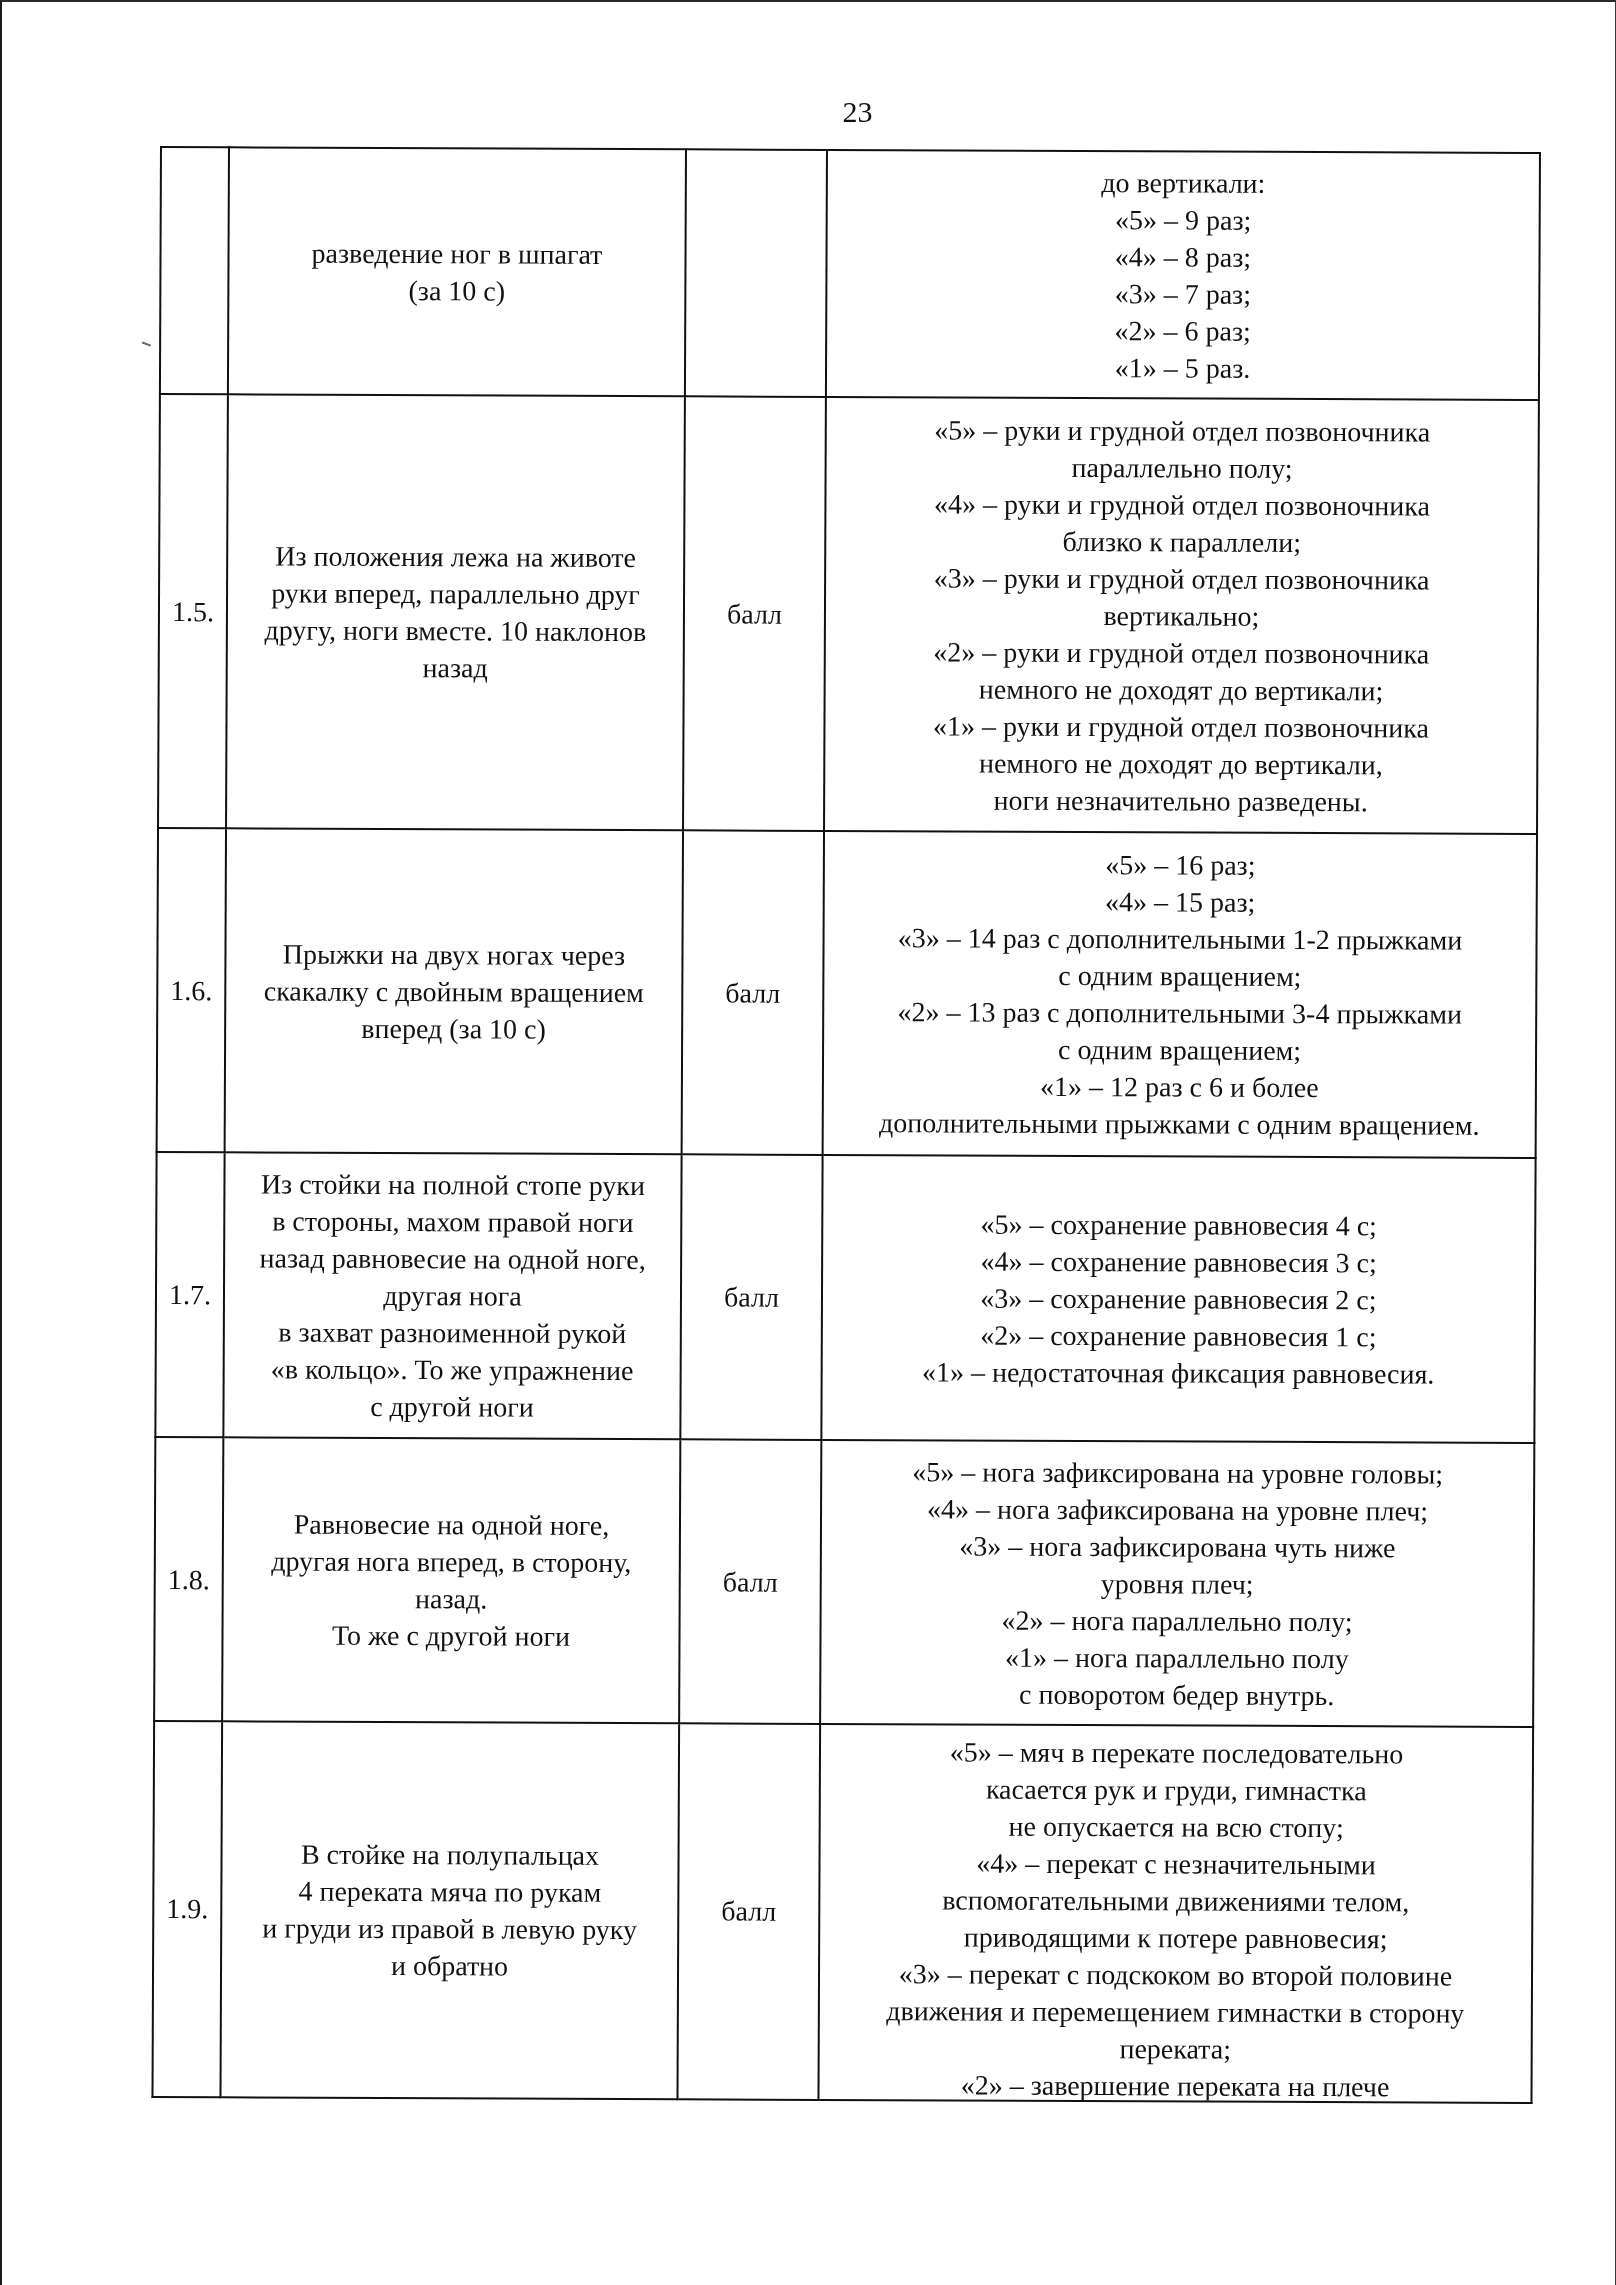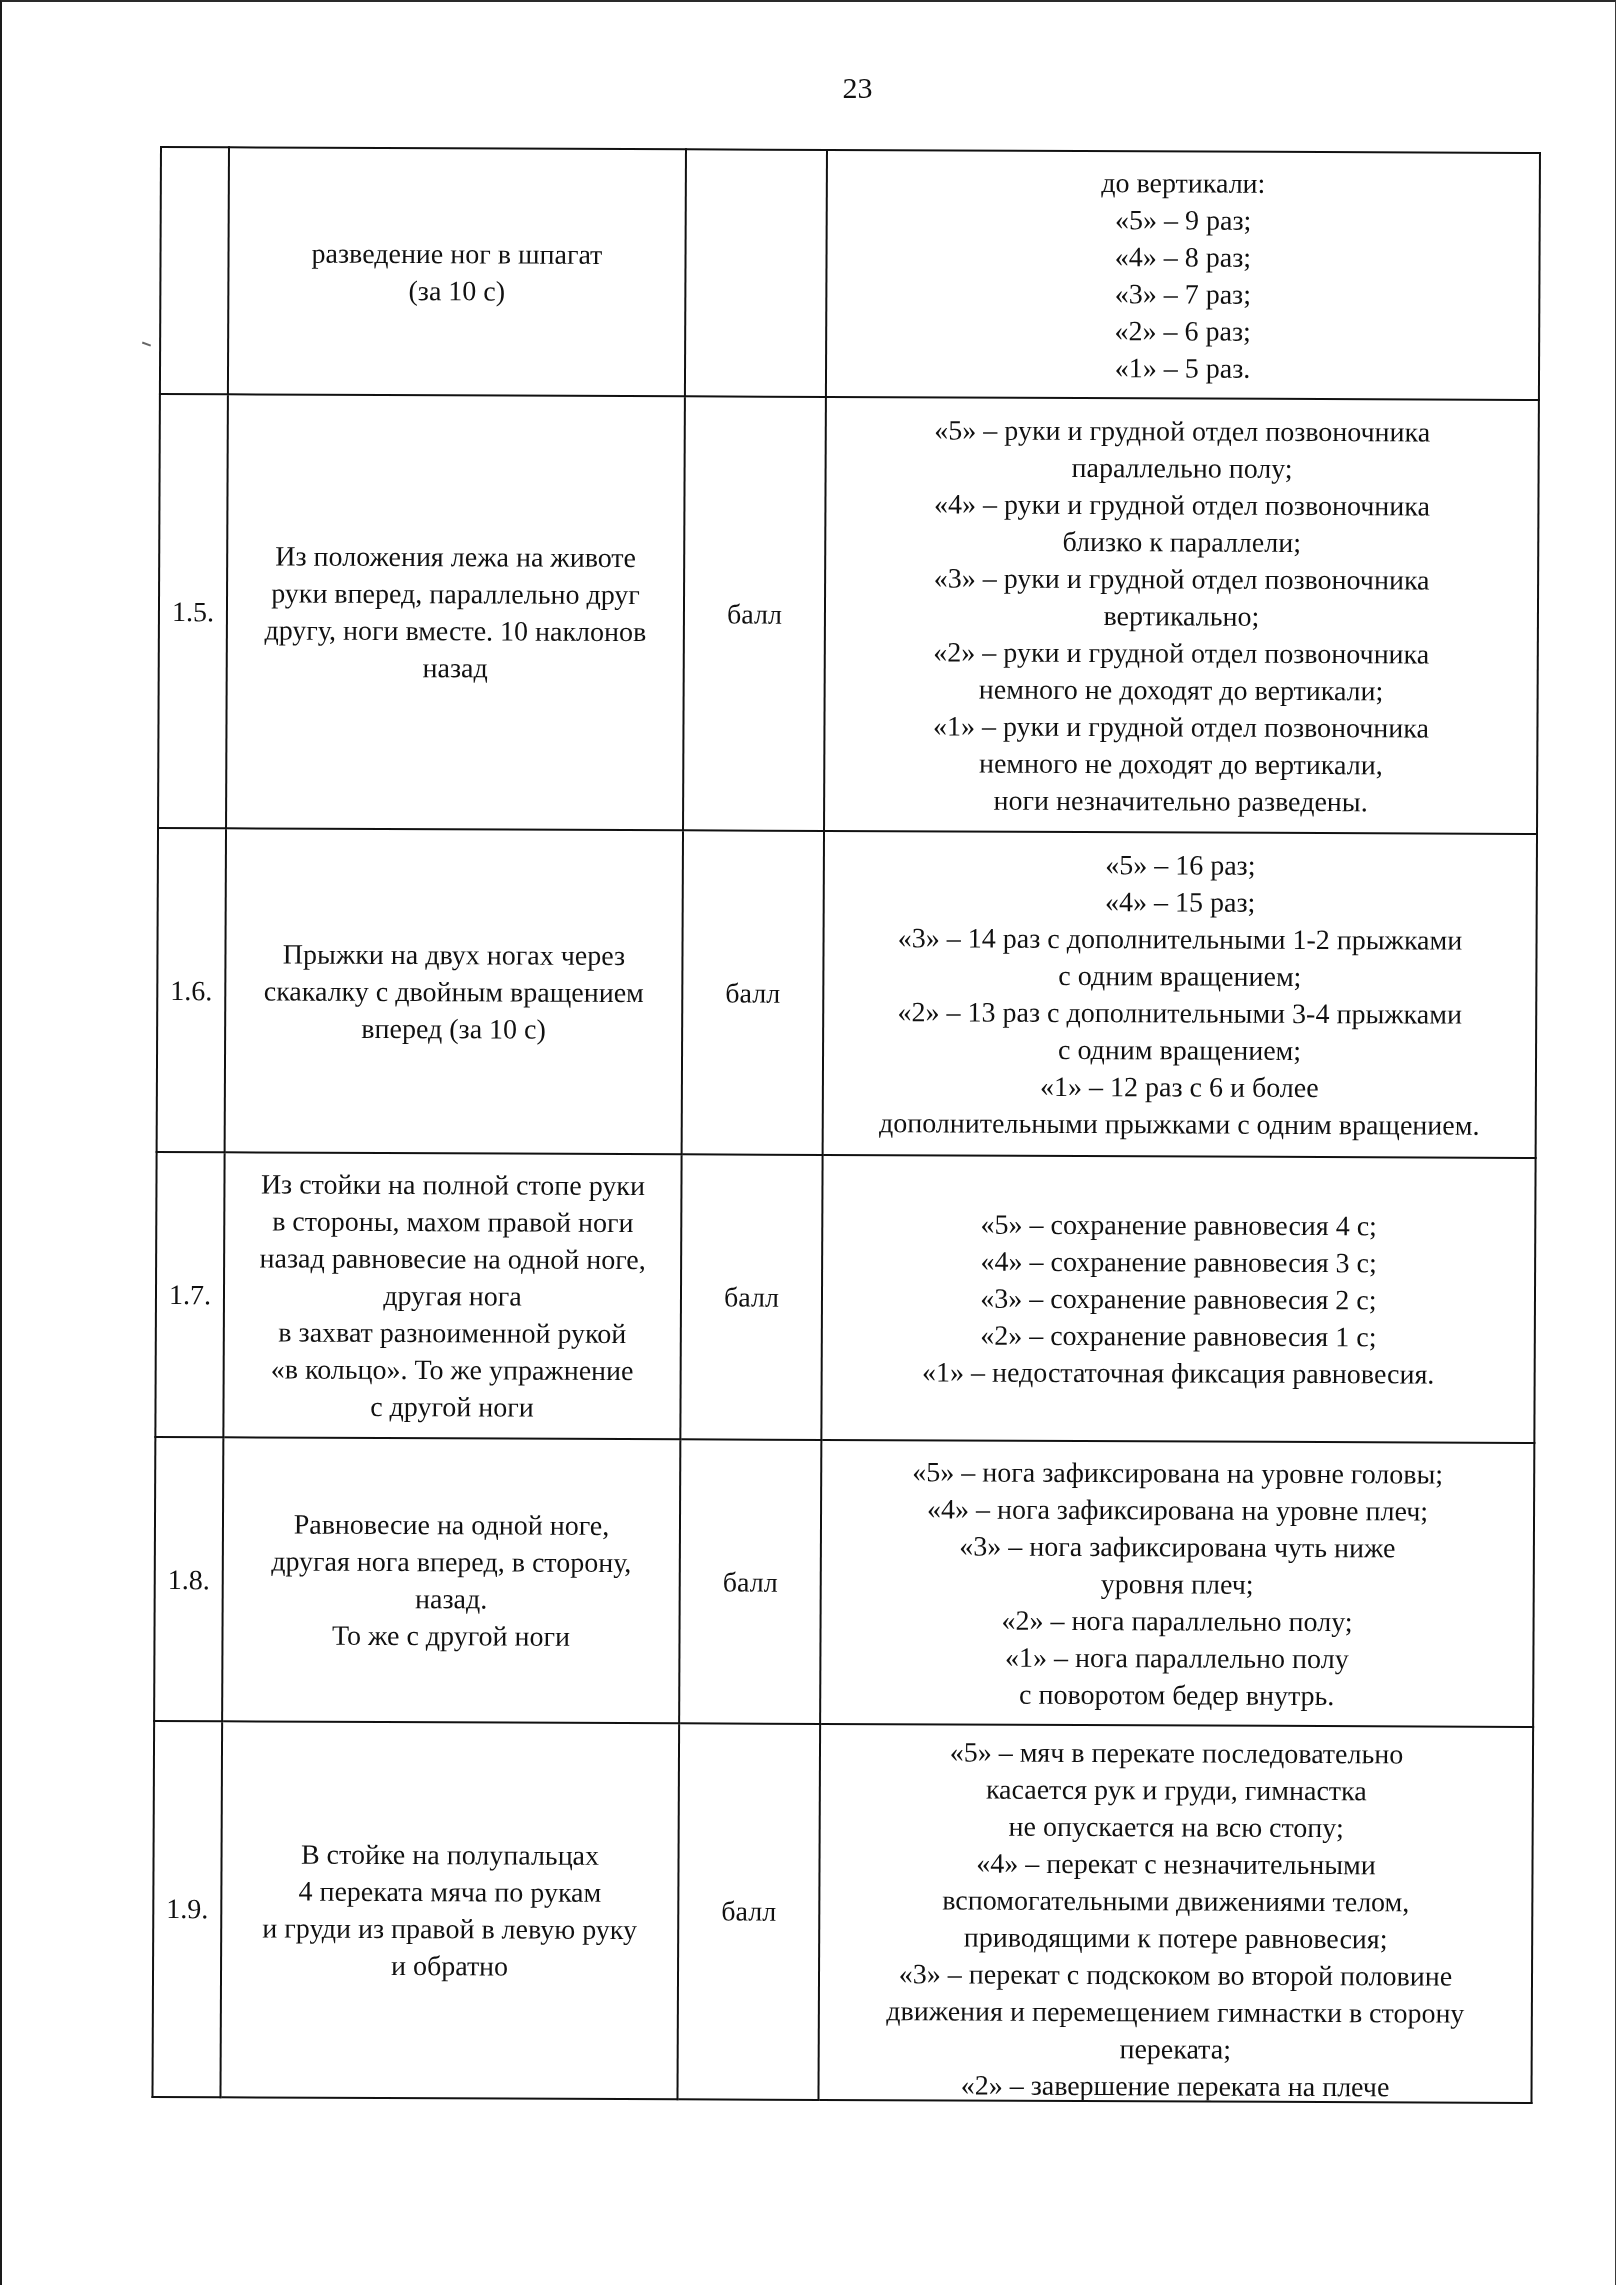--- a/index.html
+++ b/index.html
@@ -21,21 +21,21 @@
     width: 1617px; height: 2286px;
     box-sizing: border-box;
     border-left: 2.9px solid #1a1a1a;
     border-top: 2px solid #2a2a2a;
     border-right: 2px solid #3a3a3a;
   }
   .page-number {
     position: absolute;
     left: 0;
     width: 1617px;
-    top: 68px;
+    top: 92px;
     text-align: center;
     font-size: 30px;
     line-height: 39px;
     padding-left: 98px;
     box-sizing: border-box;
   }
   .stray-mark {
     position: absolute;
     left: 142px;
     top: 343px;

